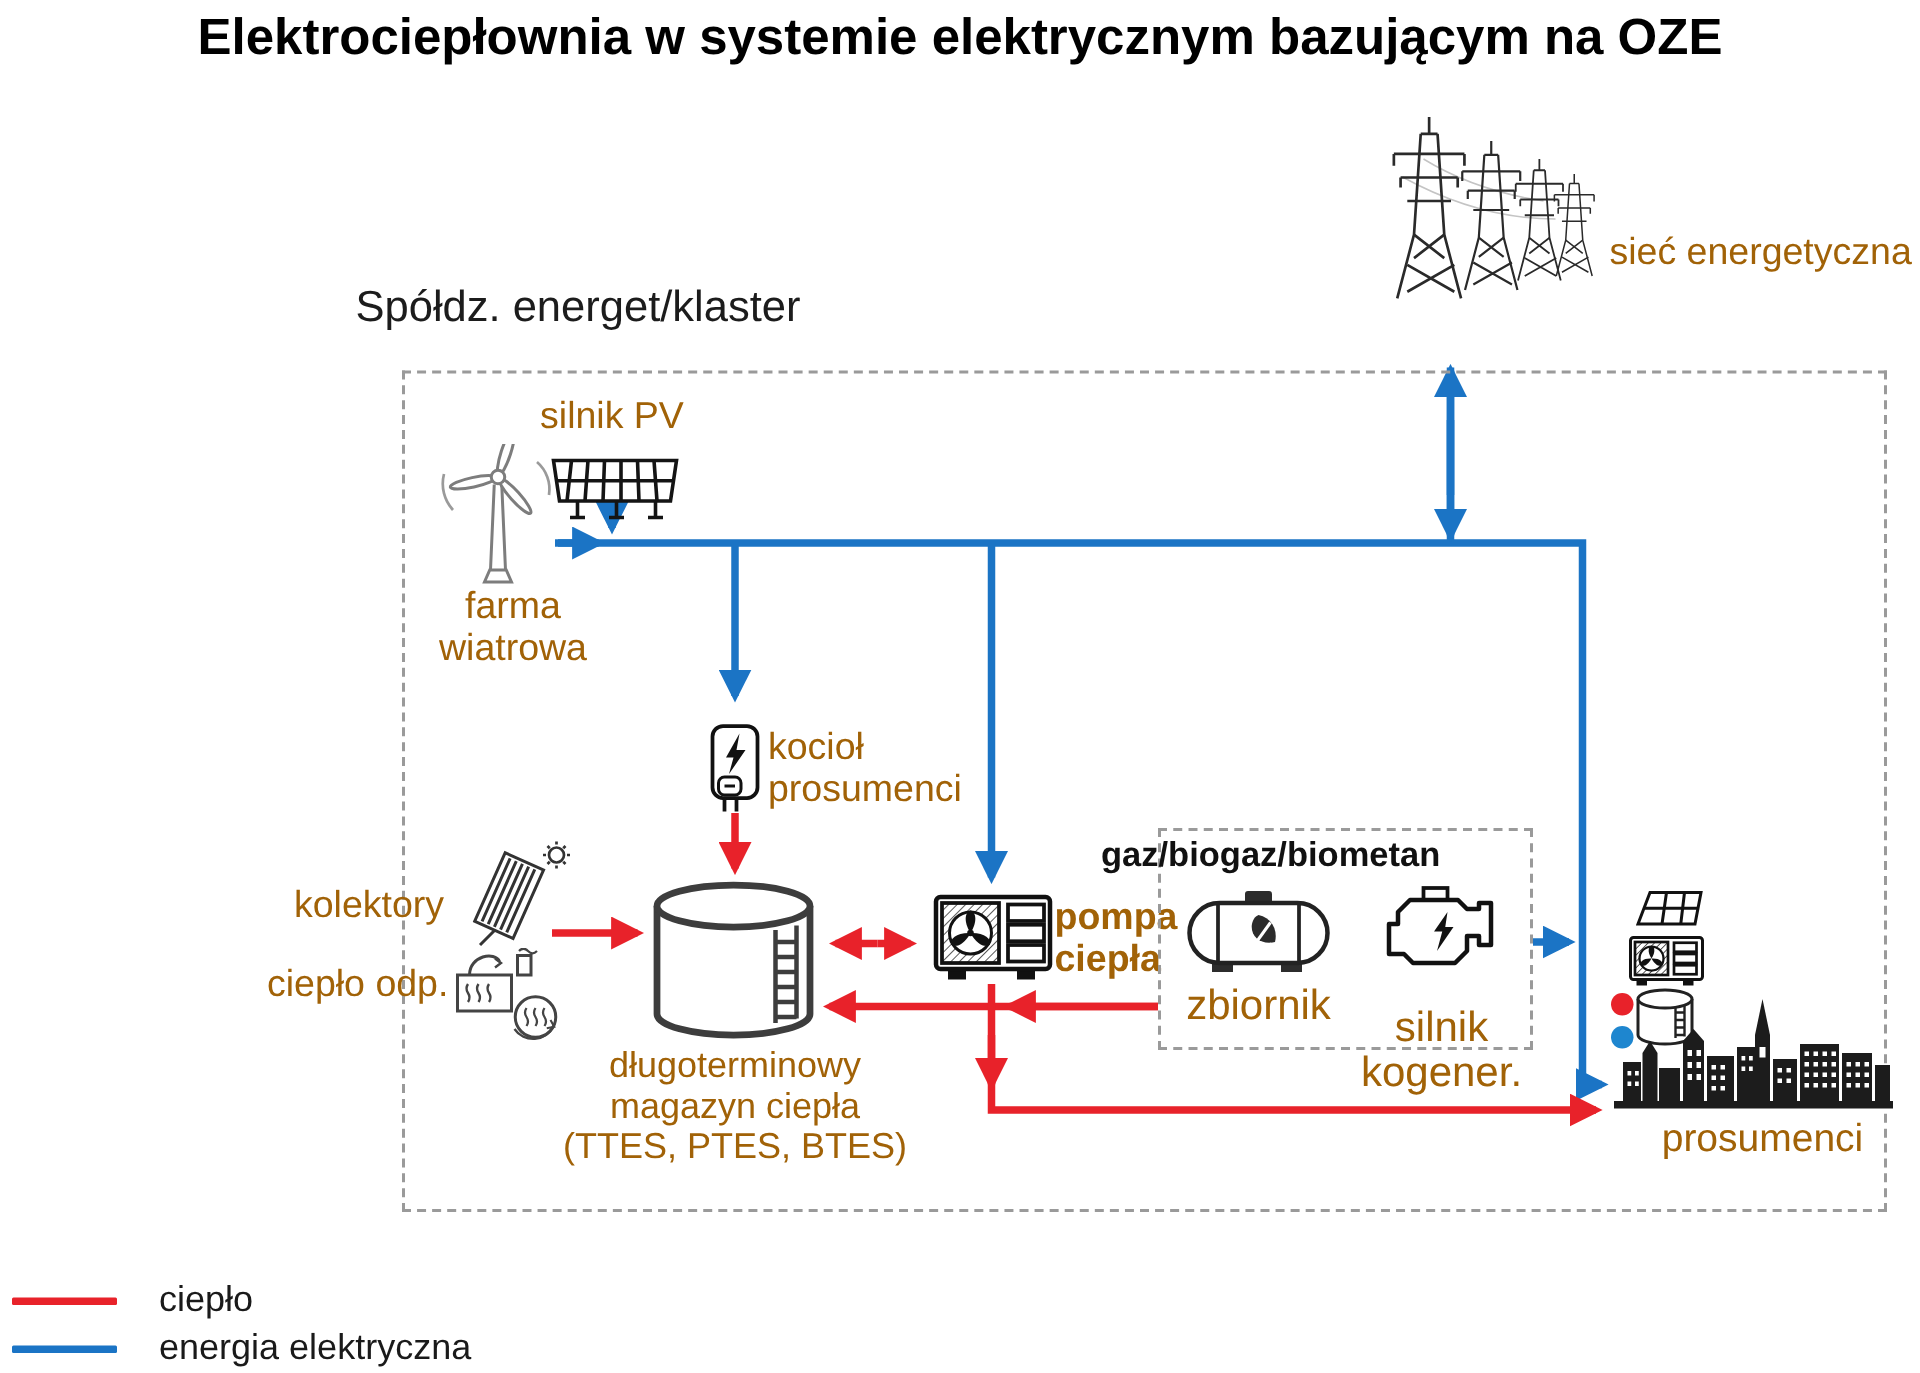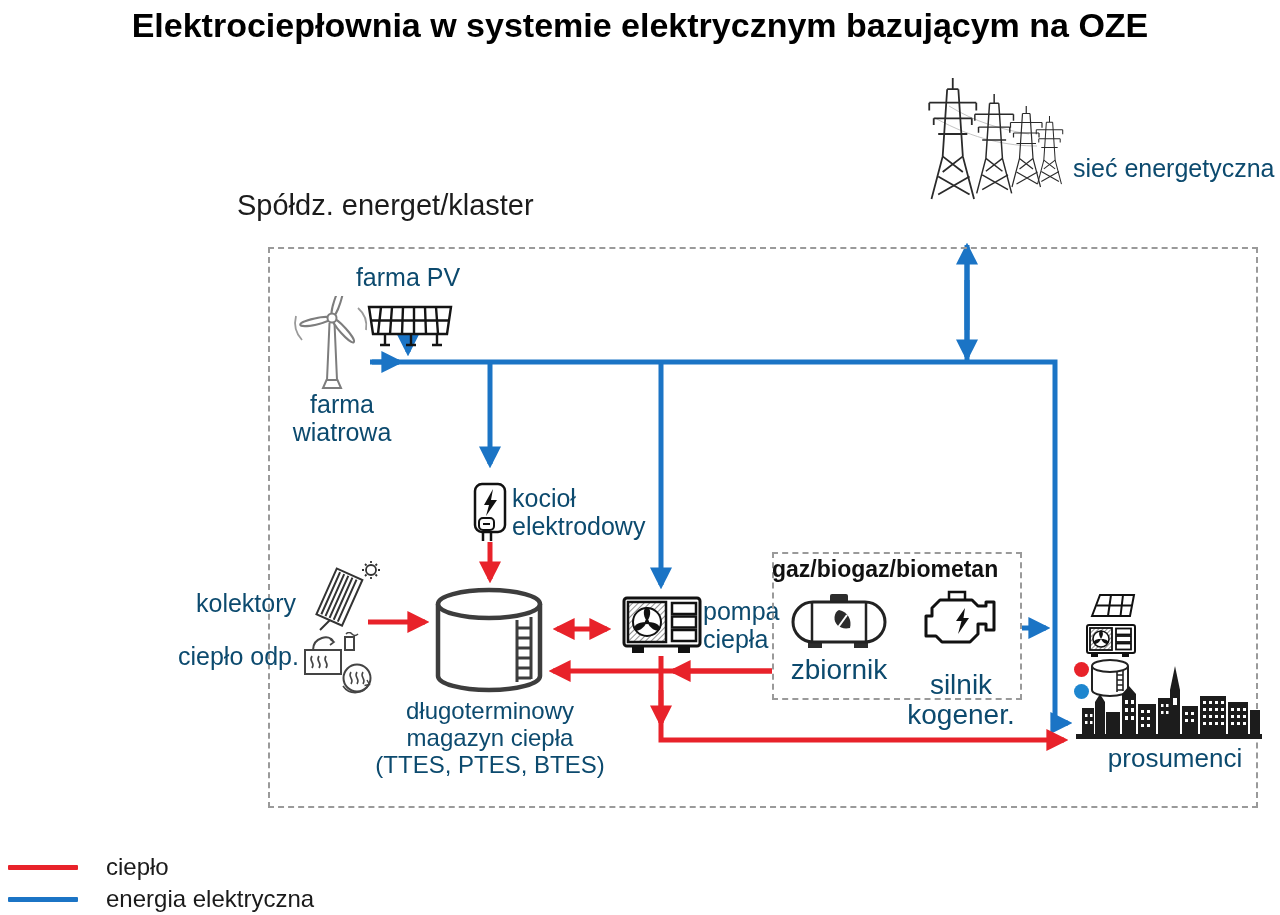--- a/index.html
+++ b/index.html
@@ -1,28 +1,28 @@
 <!DOCTYPE html>
 <html><head>
 <meta charset="utf-8">
 <style>
   html,body{margin:0;padding:0;background:#fff;}
   .stage{position:relative;width:1280px;height:915px;background:#fff;overflow:hidden;
          font-family:"Liberation Sans","DejaVu Sans",sans-serif;color:#1a1a1a;}
   .abs{position:absolute;}
-  .lbl{position:absolute;font-size:24px;line-height:1.13;color:#0c4a6e;white-space:pre-line;}
+  .lbl{position:absolute;font-size:24px;line-height:1.13;color:#a16207;white-space:pre-line;}
   .ctr{text-align:center;}
   .title{position:absolute;left:0;top:6px;width:1280px;text-align:center;
          font-size:34px;font-weight:700;color:#000;}
   .cluster-label{position:absolute;left:237px;top:189px;font-size:29px;color:#1c1c1c;}
   .big-box{position:absolute;left:268px;top:247px;width:990px;height:561px;
            border:2px dashed #9a9a9a;box-sizing:border-box;}
   .gas-box{position:absolute;left:772px;top:552px;width:250px;height:148px;
            border:2px dashed #9a9a9a;box-sizing:border-box;}
-  .gas-title{position:absolute;left:772px;top:556px;width:222px;text-align:center;
+  .gas-title{position:absolute;left:734px;top:556px;width:222px;text-align:center;
              font-size:23px;font-weight:700;color:#111;}
   .legend-row{position:absolute;display:flex;align-items:center;gap:28px;}
   .legend-line{width:70px;height:5px;border-radius:1px;}
   .dot{position:absolute;width:15px;height:15px;border-radius:50%;}
   svg{display:block;}
 </style>
 </head>
 <body>
 
 <div class="stage">
@@ -75,21 +75,21 @@
     <use href="#pylon" transform="translate(2,0) scale(1.12)"></use>
     <use href="#pylon" transform="translate(48,16) scale(0.92)"></use>
     <use href="#pylon" transform="translate(84,28) scale(0.75)"></use>
     <use href="#pylon" transform="translate(110,38) scale(0.63)"></use>
   </svg>
   <div class="lbl" style="left:1073px;top:154px;font-size:25px;">sieć energetyczna</div>
 
   <div class="cluster-label">Spółdz. energet/klaster</div>
   <div class="big-box"></div>
 
-  <div class="lbl ctr" style="left:352px;top:263px;width:112px;font-size:25px;">farma PV</div>
+  <div class="lbl ctr" style="left:352px;top:263px;width:112px;font-size:25px;">silnik PV</div>
   <svg class="abs" style="left:363px;top:300px;" width="94" height="50" viewBox="0 0 94 50">
     <g stroke="#141414" stroke-width="2.4" fill="#fff">
       <polygon points="6,7 88,7 84,34 10,34"></polygon>
       <path d="M18 7 L15 34 M29 7 L27 34 M40 7 L39 34 M51 7 L51 34 M62 7 L63 34 M73 7 L75 34 M7.5 20.5 H86"></path>
       <path d="M22 34 V44 M48 34 V44 M74 34 V44 M17 45 H27 M43 45 H53 M69 45 H79"></path>
     </g>
   </svg>
 
   <svg class="abs" style="left:286px;top:296px;" width="92" height="102" viewBox="0 0 92 102">
     <g stroke="#7d7d7d" stroke-width="2" fill="none">
@@ -115,21 +115,21 @@
 wiatrowa</div>
 
   <svg class="abs" style="left:472px;top:482px;" width="38" height="62" viewBox="0 0 38 62">
     <rect x="3" y="2" width="30" height="48" rx="7" fill="#fff" stroke="#111" stroke-width="2.5"></rect>
     <path d="M21 7 L12 23 H17 L14 34 L25 18 H19 Z" fill="#111"></path>
     <rect x="7" y="36" width="15" height="12" rx="4" fill="#fff" stroke="#111" stroke-width="2"></rect>
     <path d="M11 42 H18" stroke="#111" stroke-width="2"></path>
     <path d="M11 50 V59 M19 50 V59" stroke="#111" stroke-width="2.5"></path>
   </svg>
   <div class="lbl" style="left:512px;top:484px;font-size:25px;">kocioł
-elektrodowy</div>
+prosumenci</div>
 
   <div class="lbl" style="left:196px;top:589px;font-size:25px;">kolektory</div>
   <svg class="abs" style="left:315px;top:560px;" width="68" height="72" viewBox="0 0 68 72">
     <g stroke="#333" stroke-width="1.8" fill="none">
       <circle cx="56" cy="10" r="5"></circle>
       <path d="M56 1 V3 M56 17 V19 M47 10 H49 M63 10 H65 M50 4 L51.5 5.5 M60.5 14.5 L62 16 M62 4 L60.5 5.5 M51.5 14.5 L50 16"></path>
     </g>
     <g transform="rotate(24 24 38)" stroke="#333" stroke-width="2" fill="#fff">
       <rect x="10" y="12" width="28" height="50"></rect>
       <path d="M14.5 14 V60 M19 14 V60 M23.5 14 V60 M28 14 V60 M32.5 14 V60"></path>
@@ -189,21 +189,21 @@
           <path d="M25 26 C20 18 21.5 12 25 11 C28.5 12 30 18 25 26 Z"></path>
         </g>
       <circle cx="25" cy="26" r="2.2"></circle>
     </g>
     <g fill="#fff" stroke="#111" stroke-width="2.5">
       <rect x="50" y="7" width="24" height="11"></rect>
       <rect x="50" y="20.5" width="24" height="11"></rect>
       <rect x="50" y="34" width="24" height="11"></rect>
     </g>
   </svg>
-  <div class="lbl" style="left:703px;top:597px;font-size:25px;">pompa
+  <div class="lbl" style="left:703px;top:597px;font-size:25px;font-weight:bold;">pompa
 ciepła</div>
 
   <div class="gas-box"></div>
   <div class="gas-title">gaz/biogaz/biometan</div>
   <svg class="abs" style="left:790px;top:592px;" width="98" height="62" viewBox="0 0 98 62">
     <rect x="40" y="2" width="18" height="10" rx="2" fill="#2c2c2c"></rect>
     <rect x="18" y="50" width="14" height="6" fill="#2c2c2c"></rect>
     <rect x="64" y="50" width="14" height="6" fill="#2c2c2c"></rect>
     <rect x="3" y="10" width="92" height="40" rx="20" fill="#fff" stroke="#222" stroke-width="3"></rect>
     <path d="M22 11 V49 M76 11 V49" stroke="#222" stroke-width="2.5"></path>

